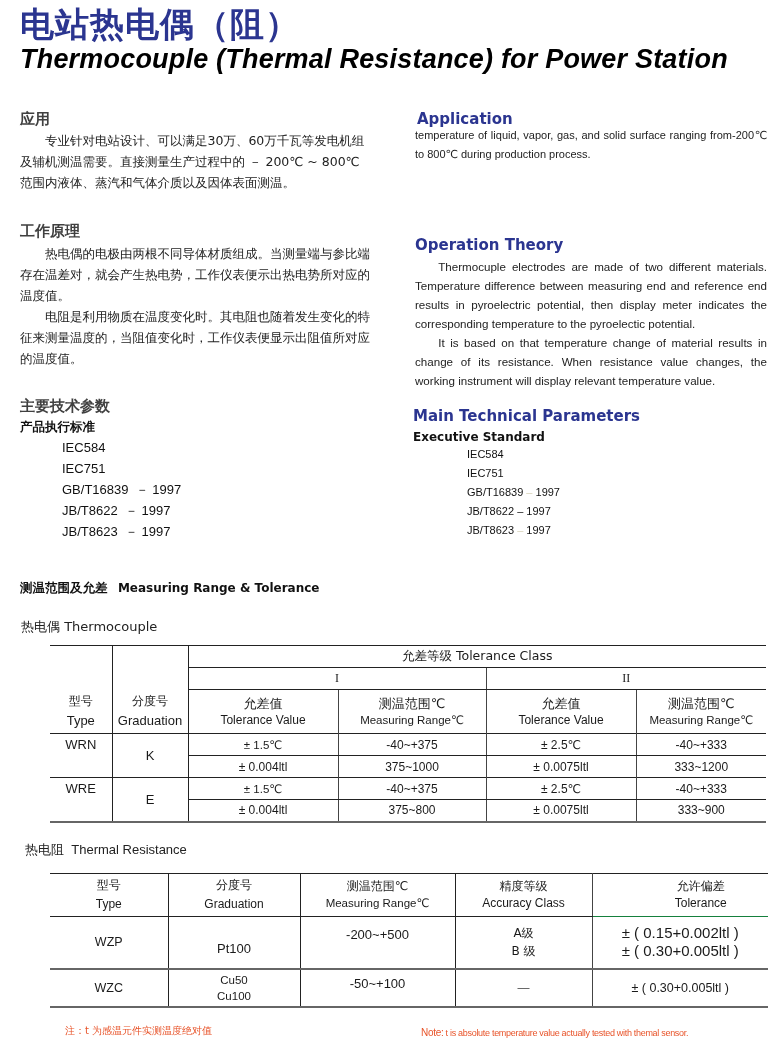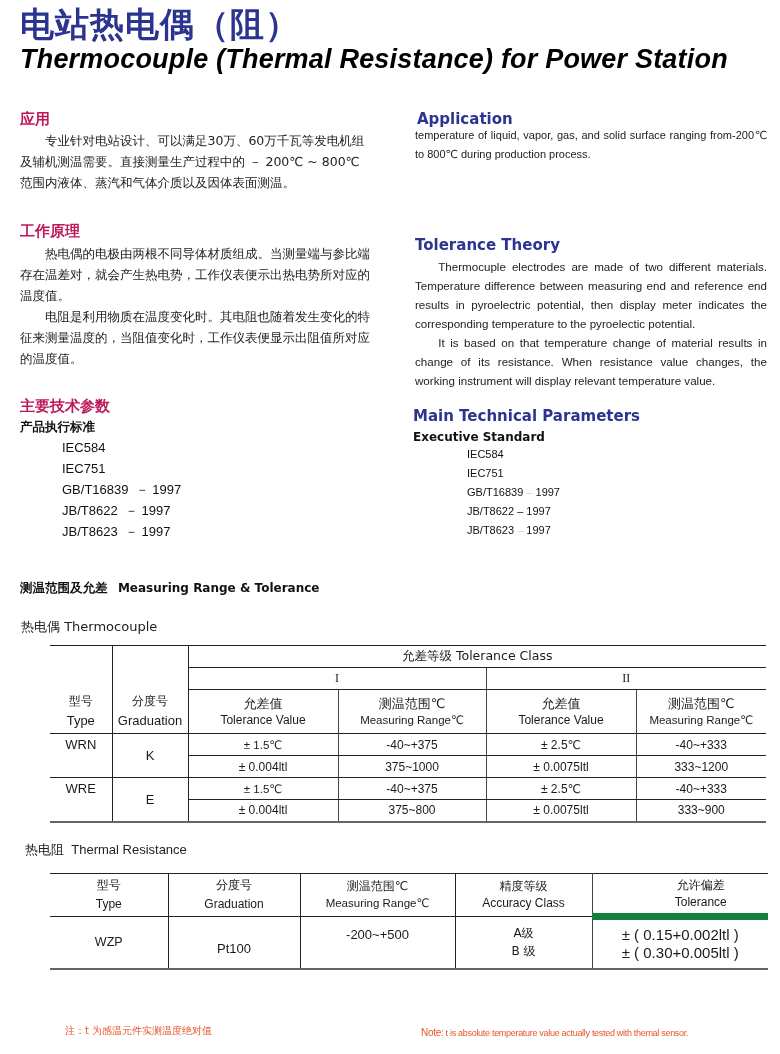--- a/index.html
+++ b/index.html
@@ -3,21 +3,21 @@
 <meta charset="utf-8">
 <style>
   html, body { margin:0; padding:0; background:#ffffff; }
   body { width:780px; height:1054px; position:relative; overflow:hidden;
          font-family:"Liberation Sans", "DejaVu Sans", sans-serif; color:#1a1a1a; }
   .abs { position:absolute; }
   .title-cn { left:20px; top:2px; font-size:34px; font-weight:bold; color:#2b3590; letter-spacing:1px;
               font-family:Liberation Serif, serif; }
   .title-en { left:20px; top:44px; font-size:27px; font-weight:bold; font-style:italic; color:#000000;
               letter-spacing:0.2px; }
-  .h-cn { font-size:15px; font-weight:bold; color:#be185d; font-family:"DejaVu Sans", sans-serif; }
+  .h-cn { font-size:15px; font-weight:bold; color:#404040; font-family:"DejaVu Sans", sans-serif; }
   .h-en { font-size:15px; font-weight:bold; color:#2b3590; font-family:"DejaVu Sans", sans-serif; }
   .p-cn { font-size:12.5px; line-height:21px; color:#222; font-family:"DejaVu Sans", sans-serif; }
   .p-en { font-size:11.6px; line-height:19px; color:#222; text-align:justify; }
   .indent { text-indent:2em; }
   .sub-bold { font-size:12.5px; font-weight:bold; color:#111; font-family:"DejaVu Sans", sans-serif; }
   .std-list-l { font-size:13px; line-height:21px; color:#111; }
   .std-list-r { font-size:11px; line-height:19px; color:#111; }
   .dash-muted { color:#d8d2b8; }
   table { border-collapse:collapse; position:absolute; font-size:12px; color:#1a1a1a; }
   td { text-align:center; vertical-align:middle; padding:0; }
@@ -39,21 +39,21 @@
 <div class="abs" style="left:415px;top:126px;width:352px;">
   <div class="p-en" style="font-size:11px;">temperature of liquid, vapor, gas, and solid surface ranging from-200℃ to 800℃ during production process.</div>
 </div>
 
 <div class="abs h-cn" style="left:20px;top:222px;">工作原理</div>
 <div class="abs" style="left:20px;top:243px;width:352px;">
   <div class="p-cn indent">热电偶的电极由两根不同导体材质组成。当测量端与参比端存在温差对，就会产生热电势，工作仪表便示出热电势所对应的温度值。</div>
   <div class="p-cn indent">电阻是利用物质在温度变化时。其电阻也随着发生变化的特征来测量温度的，当阻值变化时，工作仪表便显示出阻值所对应的温度值。</div>
 </div>
 
-<div class="abs h-en" style="left:415px;top:236px;">Tolerance Theory</div>
+<div class="abs h-en" style="left:415px;top:236px;">Operation Theory</div>
 <div class="abs" style="left:415px;top:257px;width:352px;">
   <div class="p-en indent">Thermocuple electrodes are made of two different materials. Temperature difference between measuring end and reference end results in pyroelectric potential, then display meter indicates the corresponding temperature to the pyroelectic potential.</div>
   <div class="p-en indent">It is based on that temperature change of material  results in change of its resistance. When resistance value changes, the working instrument will display relevant temperature value.</div>
 </div>
 
 <div class="abs h-cn" style="left:20px;top:397px;">主要技术参数</div>
 <div class="abs sub-bold" style="left:20px;top:419px;">产品执行标准</div>
 <div class="abs std-list-l" style="left:62px;top:437px;">
   <div><span>IEC584</span></div>
   <div><span>IEC751</span></div>
@@ -176,37 +176,47 @@
           <div>Graduation</div>
         </td>
     <td style="border-top:1px solid #222;border-bottom:1px solid #222;border-right:1px solid #222;line-height:17px;">
           <div class="cn">测温范围℃</div>
           <div style="font-size:11.5px;">Measuring Range℃</div>
         </td>
     <td style="border-top:1px solid #222;border-bottom:1px solid #222;border-right:1.5px solid #444;line-height:17px;">
           <div class="cn">精度等级</div>
           <div>Accuracy Class</div>
         </td>
-    <td style="border-top:1px solid #222;border-bottom:7px solid #15803d;line-height:17px;padding-left:41px;">
+    <td style="border-top:1px solid #222;border-bottom:1px solid #15803d;line-height:17px;padding-left:41px;">
           <div class="cn">允许偏差</div>
           <div>Tolerance</div>
         </td>
   </tr>
   <tr style="height:52px;">
     <td style="border-right:1px solid #222;border-bottom:2px solid #666;font-size:12.5px;">WZP</td>
     <td style="border-right:1px solid #222;border-bottom:2px solid #666;font-size:13px;padding-top:12px;">Pt100</td>
     <td style="border-right:1px solid #222;border-bottom:2px solid #666;font-size:13px;vertical-align:top;padding-top:10px;">-200~+500</td>
     <td class="cn" style="border-right:1.5px solid #444;border-bottom:2px solid #666;line-height:18px;">
       <div>A级</div>
           <div>B 级</div>
     </td>
     <td style="border-bottom:2px solid #666;line-height:18px;font-size:15px;margin-left:20px;">
       <div>±  ( 0.15+0.002ltl )</div>
           <div>±  ( 0.30+0.005ltl )</div>
     </td>
   </tr>
+  <tr style="height:38px;">
+    <td style="border-right:1px solid #222;border-bottom:2px solid #666;font-size:12.5px;">WZC</td>
+    <td style="border-right:1px solid #222;border-bottom:2px solid #666;font-size:11.5px;line-height:16px;">
+      <div>Cu50</div>
+          <div>Cu100</div>
+    </td>
+    <td style="border-right:1px solid #222;border-bottom:2px solid #666;font-size:13px;vertical-align:top;padding-top:6px;">-50~+100</td>
+    <td style="border-right:1.5px solid #444;border-bottom:2px solid #666;color:#555;">—</td>
+    <td style="border-bottom:2px solid #666;font-size:12.5px;">±  ( 0.30+0.005ltl )</td>
+  </tr>
 </tbody>
   </table>
 
 <div class="abs note-cn" style="left:65px;top:1024px;">注：t 为感温元件实测温度绝对值</div>
 <div class="abs note-en" style="left:421px;top:1027px;">
   <b>Note:</b><span> t is absolute temperature value actually tested with themal sensor.</span>
 </div>
 
 </body></html>

